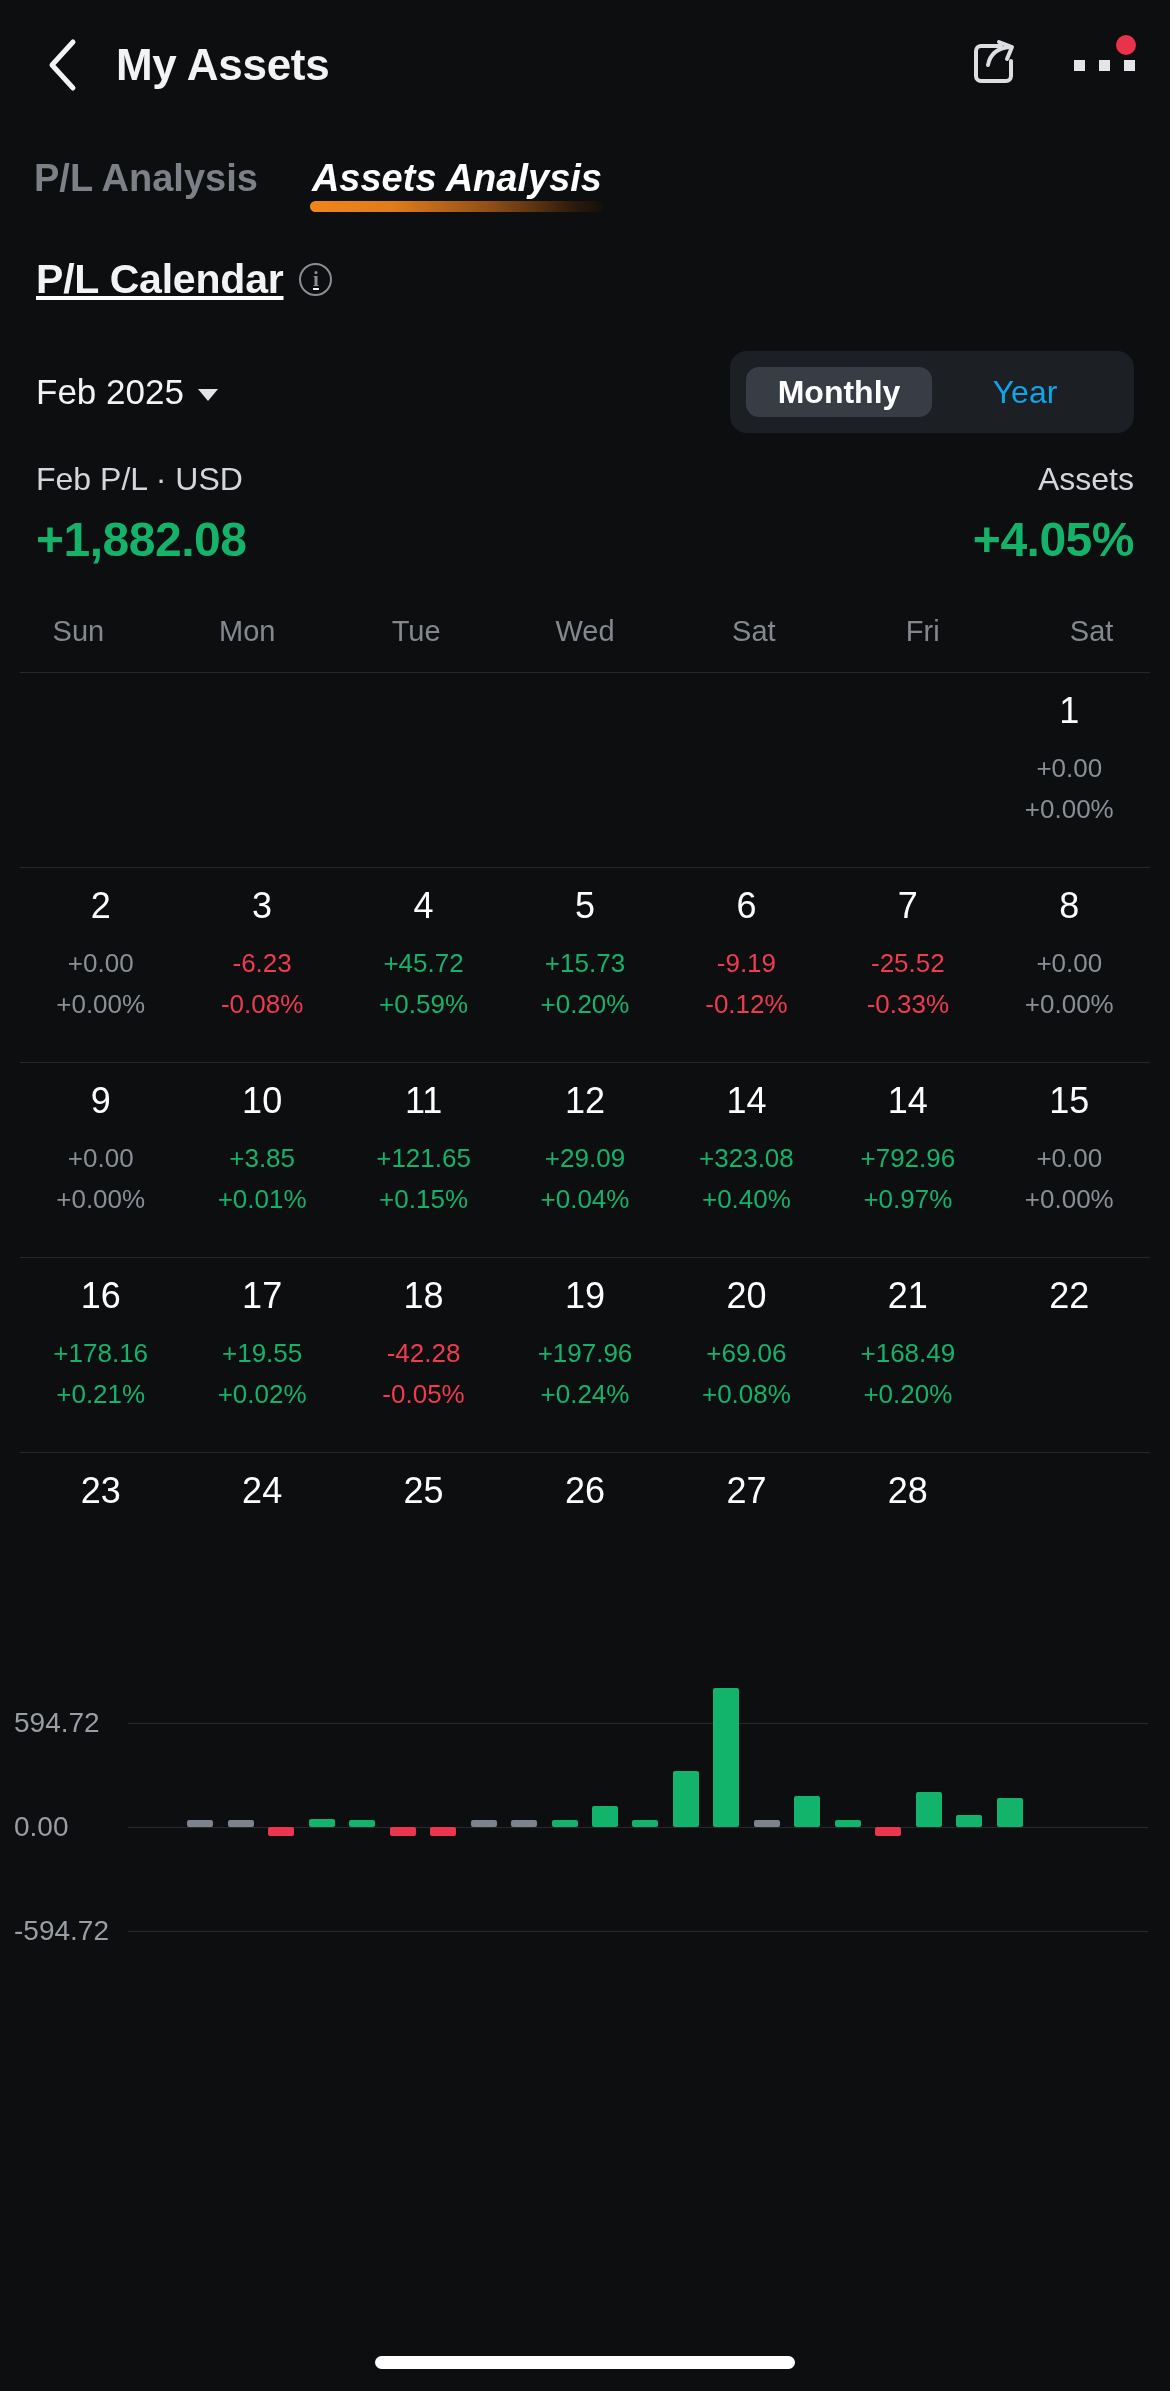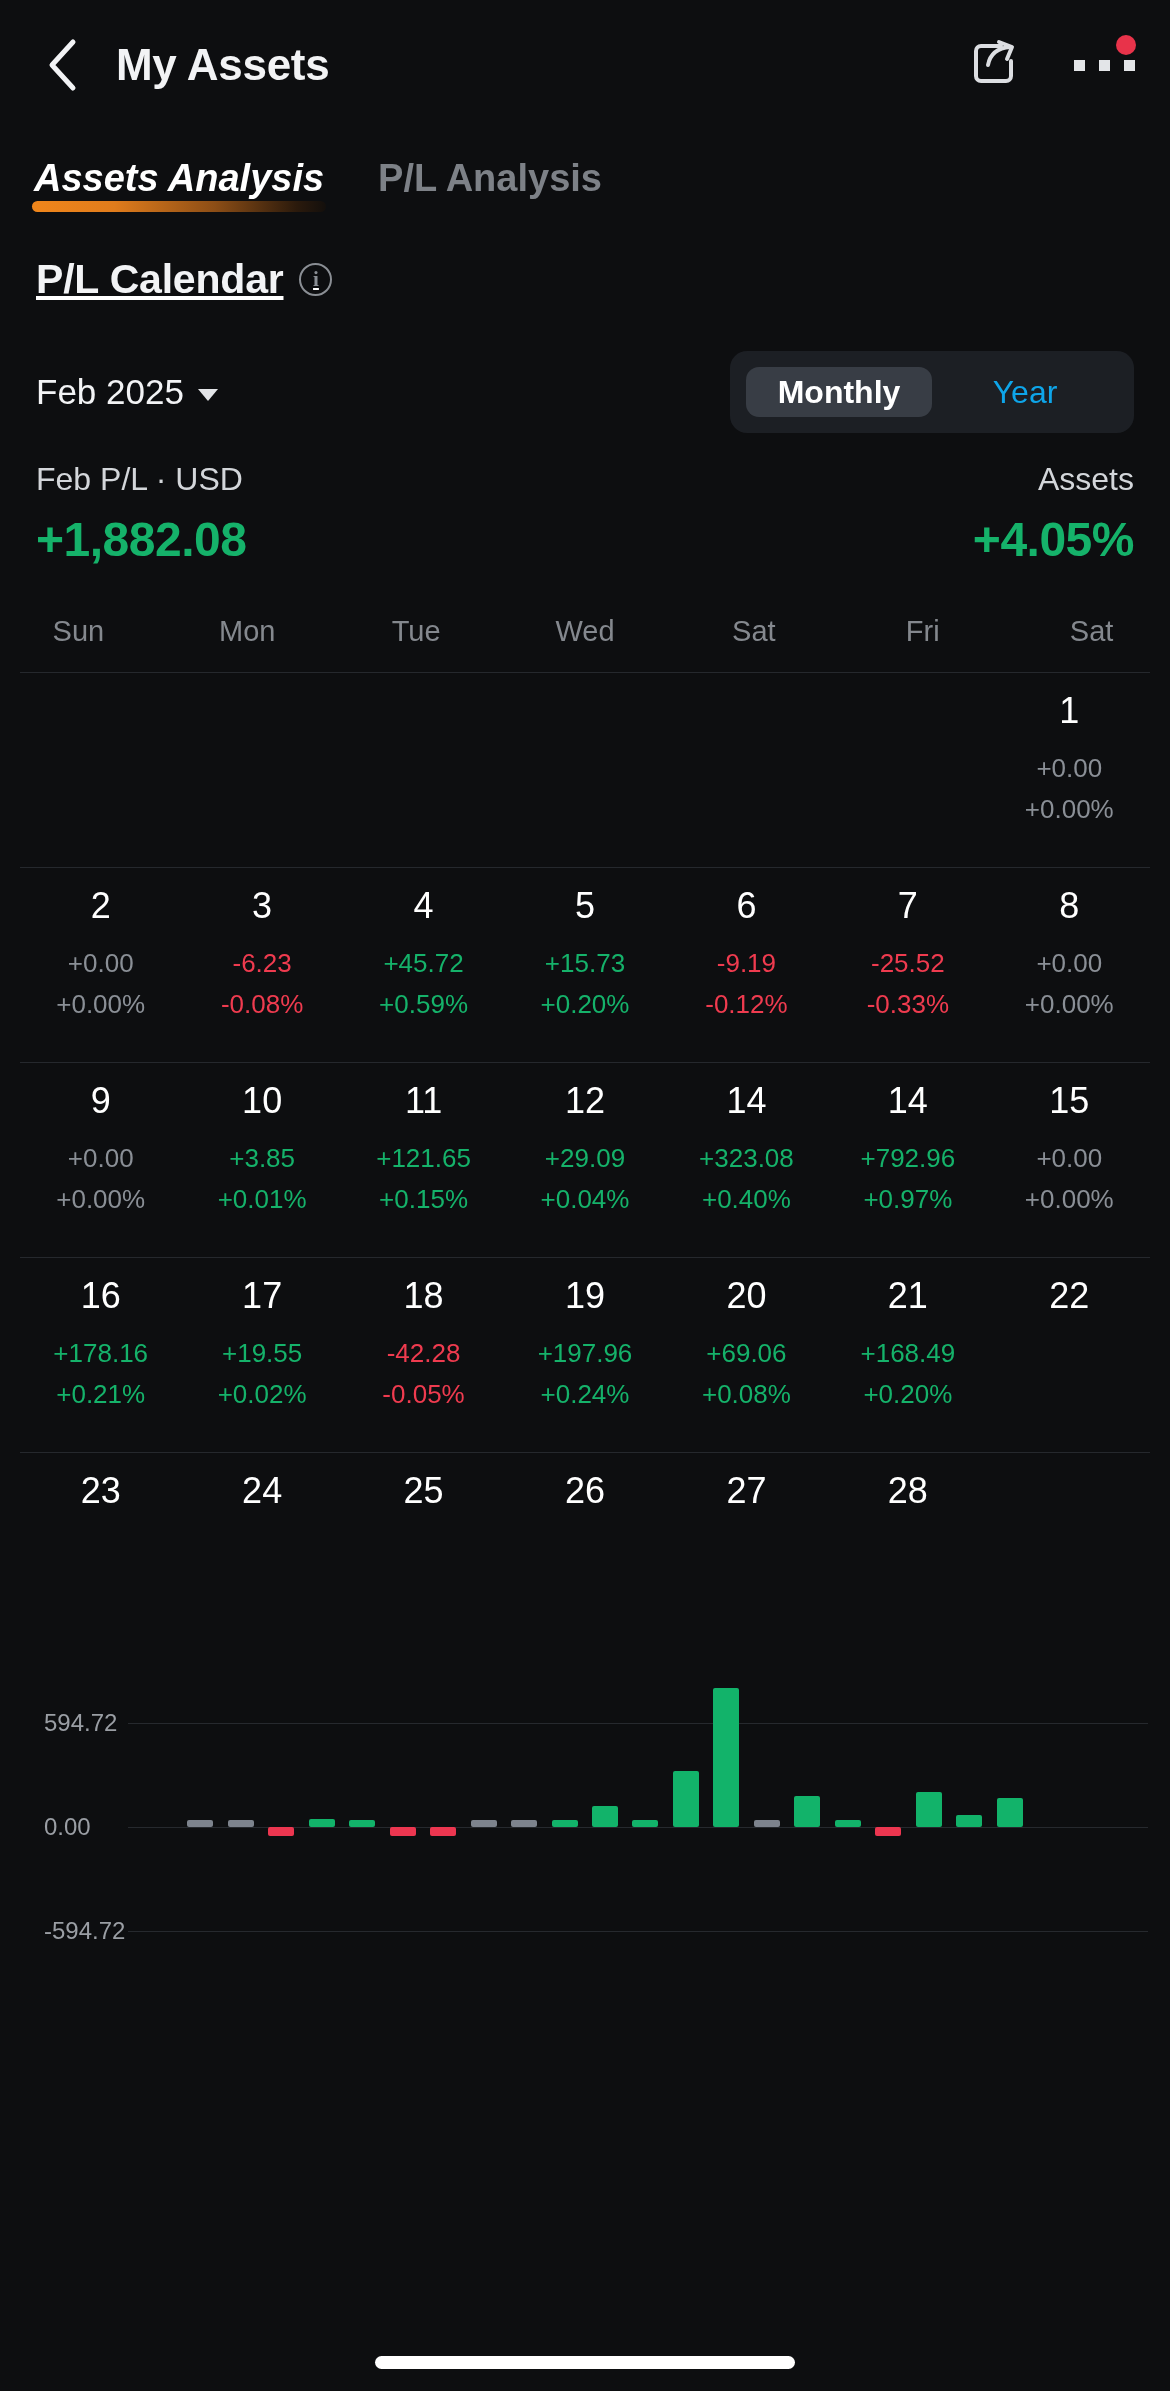--- a/index.html
+++ b/index.html
@@ -153,22 +153,22 @@
   
   .chart-wrap {
     position:relative;
     margin-top:40px;
     height:260px;
     padding-left:0;
   }
   .chart-inner { position:relative; width:1170px; height:260px; }
   .gridline { position:absolute; left:128px; right:22px; height:1px; background:#26292e; }
   .axlabel {
-    position:absolute; left:44px;
-    font-size:24px; color:#9a9ea4;
+    position:absolute; left:14px;
+    font-size:28px; color:#9a9ea4;
     transform:translateY(-50%);
     white-space:nowrap;
   }
   .bars {
     position:absolute;
     left:180px; right:140px;
     top:0; bottom:0;
   }
   .bar {
     position:absolute;
@@ -216,26 +216,26 @@
         <i></i>
           <i></i>
           <i></i>
       </span>
       <span class="badge-dot"></span>
     </div>
   </div>
 </div>
 
 <div class="tabs">
+  <div class="tab">
+    <span>P/L Analysis</span>
+  </div>
   <div class="tab active">
     <span>Assets Analysis</span>
     <span class="tab-underline"></span>
-  </div>
-  <div class="tab">
-    <span>P/L Analysis</span>
   </div>
 </div>
 
 <div class="section-title-row">
   <div class="section-title">P/L Calendar</div>
   <div class="info-icon">i</div>
 </div>
 
 <div class="month-row">
   <div class="month-sel">

